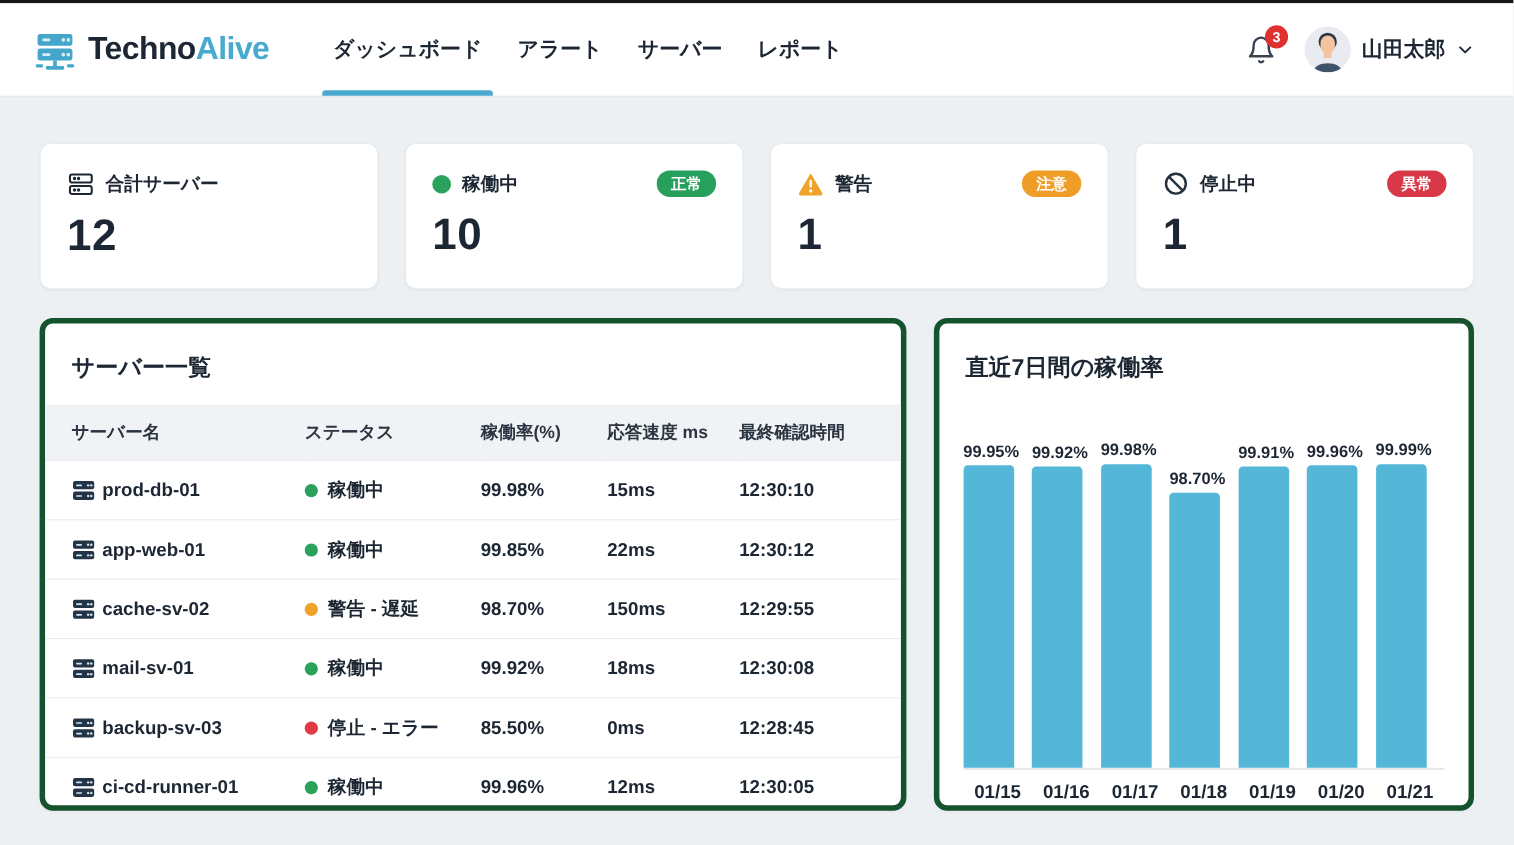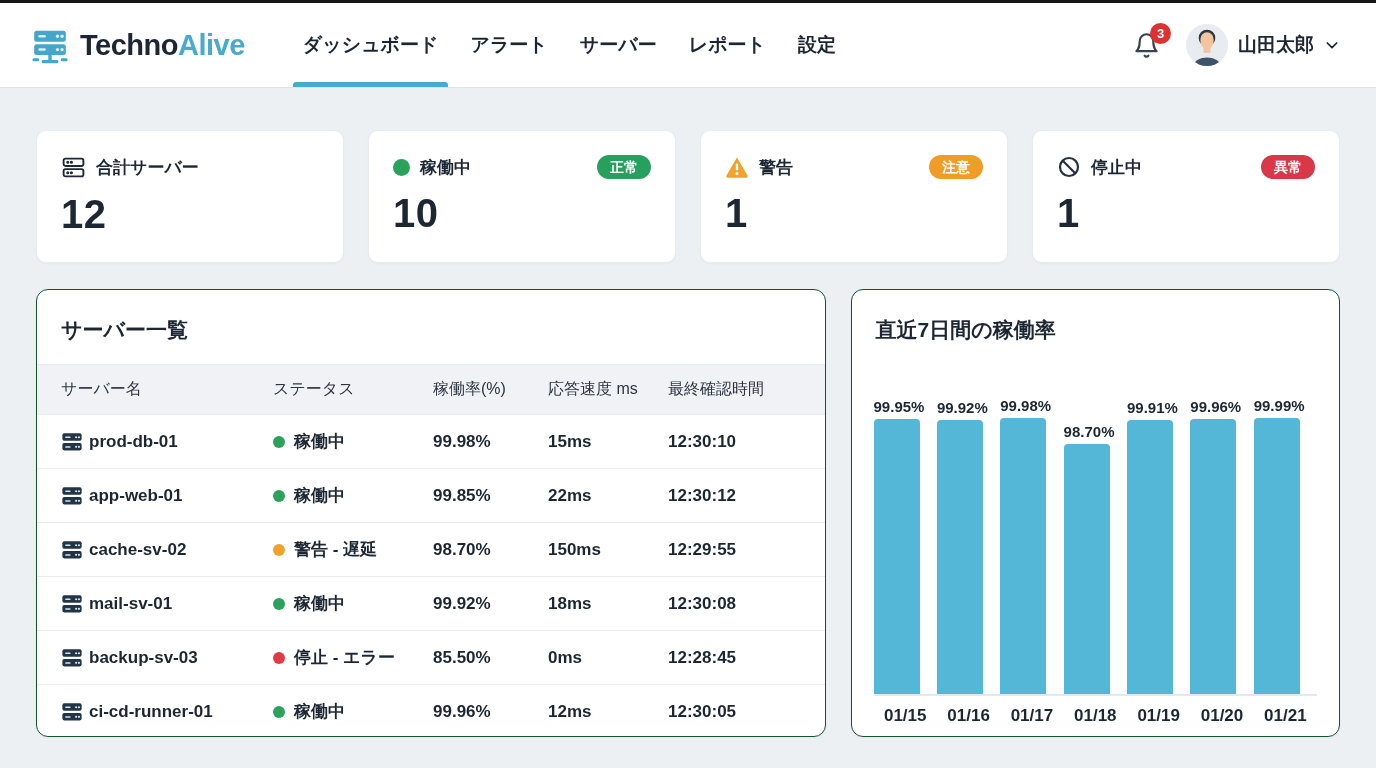--- a/index.html
+++ b/index.html
@@ -60,31 +60,31 @@
   .stat-badge {
     margin-left:auto; color:#fff; font-size:14px; font-weight:700;
     padding:5px 13px; border-radius:999px; line-height:1;
   }
   .stat-value { font-size:40px; font-weight:800; margin-top:12px; letter-spacing:.5px; }
   .dot { width:17px; height:17px; border-radius:50%; display:inline-block; flex:0 0 auto; }
   .dot-green { background:#2aa25c; }
 
   .panels-row { display:flex; gap:25px; margin-top:26px; }
   .panel {
-    background:#fff; border:1px solid #14532d; border-radius:12px;
+    background:#fff; border:5px solid #14532d; border-radius:12px;
     box-shadow:0 1px 2px rgba(20,30,40,.04); height:448px; overflow:hidden;
   }
   .panel-title { font-size:21px; font-weight:800; padding:26px 24px 20px 24px; }
 
   
   .panel-servers { flex:790 0 0; }
   table { width:100%; border-collapse:collapse; table-layout:fixed; }
   col.c-name{width:236px;} col.c-status{width:160px;} col.c-up{width:115px;} col.c-resp{width:120px;} col.c-time{width:auto;}
   thead th {
-    background:#f0f2f5; text-align:left; font-size:16px; font-weight:400; color:#2b3440;
+    background:#f0f2f5; text-align:left; font-size:16px; font-weight:700; color:#2b3440;
     padding:14px 8px 14px 0; border-top:1px solid #e9ecef;
   }
   thead th:first-child { padding-left:24px; }
   tbody td { padding:0 8px 0 0; height:54px; border-top:1px solid #e9ecef; font-size:17px; font-weight:600; }
   tbody td:first-child { padding-left:24px; }
   .name-cell { display:flex; align-items:center; gap:6px; }
   .status-cell { display:flex; align-items:center; gap:9px; }
   .status-dot { width:12px; height:12px; border-radius:50%; display:inline-block; flex:0 0 auto; }
 
   
@@ -123,21 +123,20 @@
       </svg>
     </span>
     <span class="brand-name"><span>Techno</span><span class="accent">Alive</span></span>
   </div>
 
   <nav class="nav">
       <div class="nav-item active">ダッシュボード</div>
       <div class="nav-item">アラート</div>
       <div class="nav-item">サーバー</div>
       <div class="nav-item">レポート</div>
-      <div class="nav-item">設定</div>
     </nav>
 
   <div class="header-right">
 
     <div class="bell-wrap">
       <span>
         <svg width="27" height="27" viewBox="0 0 24 24" fill="none" stroke="#39434f" stroke-width="1.9" stroke-linecap="round" stroke-linejoin="round">
           <path d="M18 8a6 6 0 0 0-12 0c0 7-3 9-3 9h18s-3-2-3-9"></path>
           <path d="M13.7 21a2 2 0 0 1-3.4 0"></path>
         </svg>

